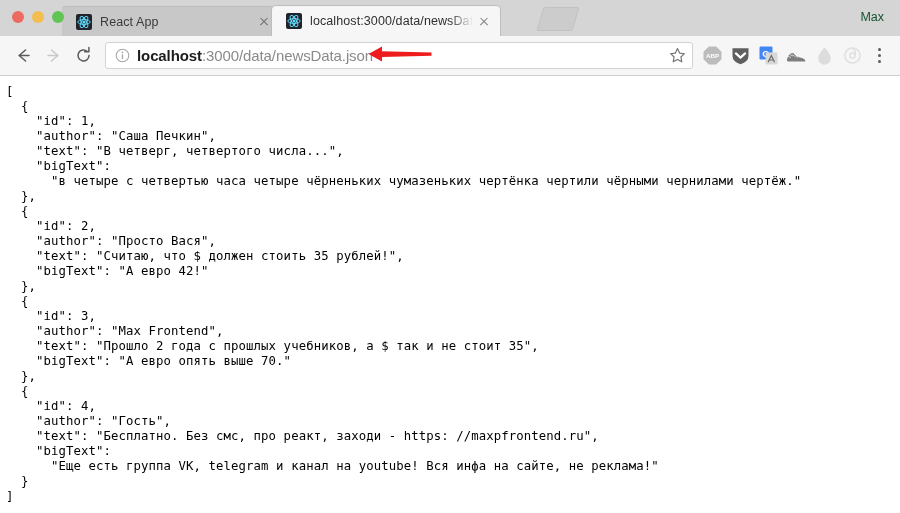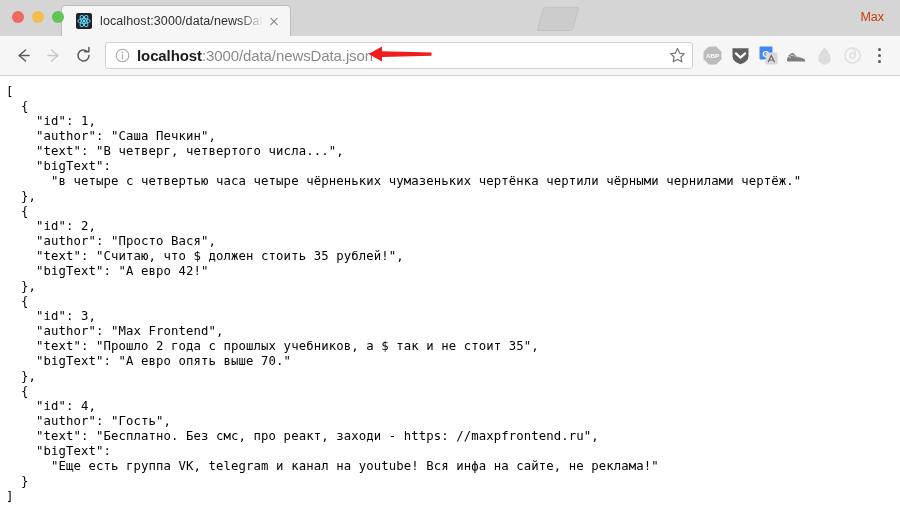--- a/index.html
+++ b/index.html
@@ -142,21 +142,21 @@
     border-radius: 2px;
     transform: skewX(-16deg);
     z-index: 0;
   }
 
   .profile-name {
     position: absolute;
     right: 16px;
     top: 10px;
     font-size: 12.5px;
-    color: #c2410c;
+    color: #14532d;
     z-index: 6;
   }
 
   
   .toolbar {
     height: 40px;
     background: #f6f6f6;
     border-bottom: 1px solid #cfcfcf;
     display: flex;
     align-items: center;
@@ -272,20 +272,32 @@
     <div class="traffic-lights">
       <span class="light red"></span>
       <span class="light yellow"></span>
       <span class="light green"></span>
     </div>
 
     <div class="newtab"></div>
 
     <div class="tabs-wrap">
 
+      <div class="tab inactive">
+        <span class="tab-favicon">
+          <svg width="16" height="16" viewBox="0 0 16 16">
+            <circle cx="8" cy="8" r="1.5" fill="#61dafb"></circle>
+            <ellipse cx="8" cy="8" rx="6.2" ry="2.4" fill="none" stroke="#61dafb" stroke-width="1"></ellipse>
+            <ellipse cx="8" cy="8" rx="6.2" ry="2.4" fill="none" stroke="#61dafb" stroke-width="1" transform="rotate(60 8 8)"></ellipse>
+            <ellipse cx="8" cy="8" rx="6.2" ry="2.4" fill="none" stroke="#61dafb" stroke-width="1" transform="rotate(120 8 8)"></ellipse>
+          </svg>
+        </span>
+        <span class="tab-title">React App</span>
+        <span class="tab-close"></span>
+      </div>
 
       <div class="tab active">
         <span class="tab-favicon">
           <svg width="16" height="16" viewBox="0 0 16 16">
             <circle cx="8" cy="8" r="1.5" fill="#61dafb"></circle>
             <ellipse cx="8" cy="8" rx="6.2" ry="2.4" fill="none" stroke="#61dafb" stroke-width="1"></ellipse>
             <ellipse cx="8" cy="8" rx="6.2" ry="2.4" fill="none" stroke="#61dafb" stroke-width="1" transform="rotate(60 8 8)"></ellipse>
             <ellipse cx="8" cy="8" rx="6.2" ry="2.4" fill="none" stroke="#61dafb" stroke-width="1" transform="rotate(120 8 8)"></ellipse>
           </svg>
         </span>

